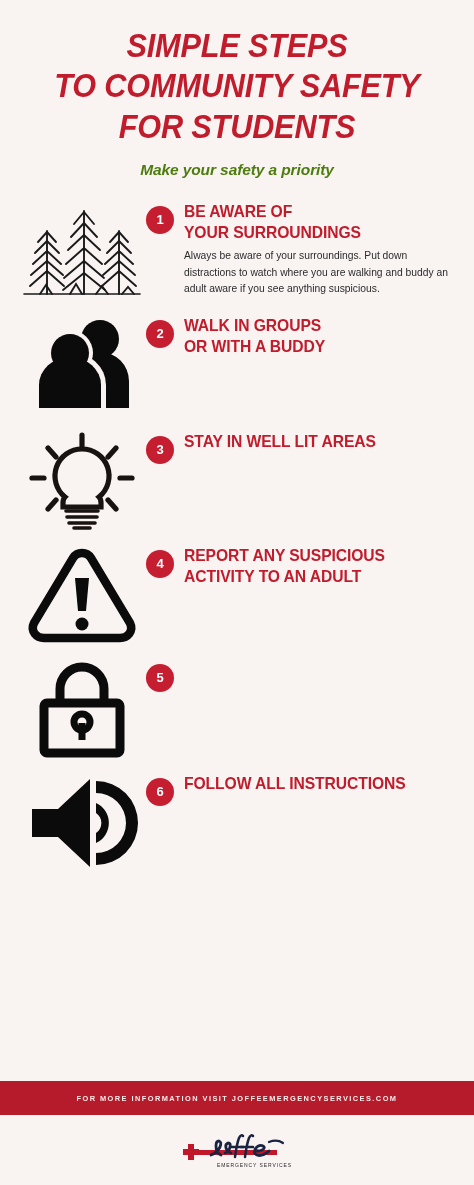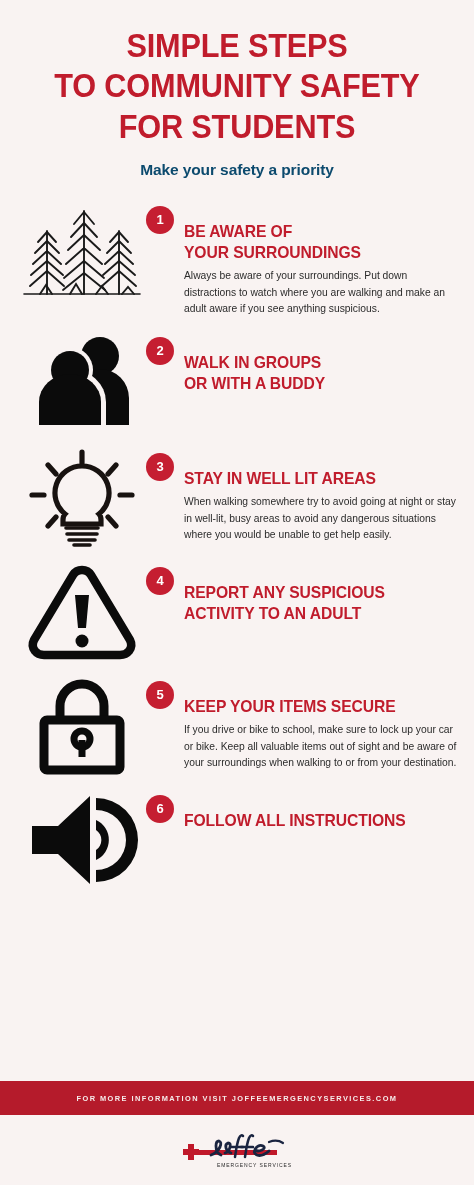--- a/index.html
+++ b/index.html
@@ -21,36 +21,37 @@
     position: relative;
     box-sizing: border-box;
     display: flex;
     flex-direction: column;
   }
 
   
   .header {
     padding: 26px 28px 0 28px;
     text-align: center;
+    font-style: italic;
   }
   .title-line {
     color: #c01c2c;
     font-family: "Liberation Sans Narrow", "Liberation Sans", sans-serif;
     font-weight: bold;
     font-size: 33px;
     line-height: 1.22;
     letter-spacing: -0.2px;
     text-transform: uppercase;
     transform: scaleX(0.93);
     transform-origin: center;
     white-space: nowrap;
   }
   .subtitle {
     margin-top: 14px;
-    color: #0c4a6e;
+    color: #4d7c0f;
     font-size: 15.5px;
     font-weight: bold;
     letter-spacing: -0.1px;
   }
 
   
   .steps {
     margin-top: 16px;
     flex: 1 1 auto;
     display: flex;
@@ -85,21 +86,20 @@
     align-items: center;
     justify-content: center;
     margin-top: 9px;
     margin-right: 10px;
     font-family: "Liberation Sans", sans-serif;
   }
   .step-body {
     flex: 1 1 auto;
     padding-top: 4px;
     min-width: 0;
-    margin-top: 20px;
   }
   .step-title {
     color: #c01c2c;
     font-family: "Liberation Sans Narrow", "Liberation Sans", sans-serif;
     font-weight: bold;
     font-size: 16.5px;
     line-height: 1.28;
     text-transform: uppercase;
     transform: scaleX(0.95);
     transform-origin: left center;
@@ -199,21 +199,21 @@
             <path d="M101 70 L84 85 M101 70 L118 85"></path>
           </g>
         </svg>
       </div>
       <div class="badge">1</div>
       <div class="step-body">
         <div class="step-title">
           <div>BE AWARE OF</div>
           <div>YOUR SURROUNDINGS</div>
         </div>
-        <div class="step-desc">Always be aware of your surroundings. Put down distractions to watch where you are walking and make an adult aware if you see anything suspicious.</div>
+        <div class="step-desc">Always be aware of your surroundings. Put down distractions to watch where you are walking and buddy an adult aware if you see anything suspicious.</div>
       </div>
     </div>
 
     <div class="step step-2">
       <div class="step-icon">
         <svg width="128" height="100" viewBox="0 0 128 100">
           <g fill="#0b0b0b">
 
             <circle cx="82" cy="24" r="19"></circle>
             <path d="M53 93 L53 66 a29 29 0 0 1 58 0 L111 93 Z"></path>
@@ -259,21 +259,20 @@
             <line x1="51" y1="92" x2="77" y2="92"></line>
             <line x1="56" y1="97" x2="72" y2="97"></line>
           </g>
         </svg>
       </div>
       <div class="badge">3</div>
       <div class="step-body">
         <div class="step-title">
           <div>STAY IN WELL LIT AREAS</div>
         </div>
-        <div class="step-desc">When walking somewhere try to avoid going at night or stay in well-lit, busy areas to avoid any dangerous situations where you would be unable to get help easily.</div>
       </div>
     </div>
 
     <div class="step step-4">
       <div class="step-icon">
         <svg width="128" height="100" viewBox="0 0 128 100">
           <path d="M64 8 q6 0 9 5 L112 78 q3 6 -1 11 q-3 4 -9 4 L26 93 q-6 0 -9 -4 q-4 -5 -1 -11 L55 13 q3 -5 9 -5 Z" fill="none" stroke="#0b0b0b" stroke-width="8.5" stroke-linejoin="round"></path>
           <path d="M57 33 l14 0 l-3 33 l-8 0 Z" fill="#0b0b0b"></path>
           <circle cx="64" cy="79" r="6.5" fill="#0b0b0b"></circle>
         </svg>
@@ -293,26 +292,20 @@
 
           <path d="M42 46 L42 30 a22 22 0 0 1 44 0 L86 46" fill="none" stroke="#0b0b0b" stroke-width="9"></path>
 
           <rect x="26" y="44" width="76" height="50" rx="3" fill="none" stroke="#0b0b0b" stroke-width="9"></rect>
 
           <circle cx="64" cy="63" r="8" fill="none" stroke="#0b0b0b" stroke-width="7"></circle>
           <rect x="60.5" y="64" width="7" height="17" fill="#0b0b0b"></rect>
         </svg>
       </div>
       <div class="badge">5</div>
-      <div class="step-body">
-        <div class="step-title">
-          <div>KEEP YOUR ITEMS SECURE</div>
-        </div>
-        <div class="step-desc">If you drive or bike to school, make sure to lock up your car or bike. Keep all valuable items out of sight and be aware of your surroundings when walking to or from your destination.</div>
-      </div>
     </div>
 
     <div class="step step-6">
       <div class="step-icon">
         <svg width="128" height="100" viewBox="0 0 128 100">
           <g fill="#0b0b0b">
 
             <path d="M14 36 L40 36 L72 6 L72 94 L40 64 L14 64 Z"></path>
 
             <path d="M78 30 a22 22 0 0 1 0 40 L78 60 a12 12 0 0 0 0 -20 Z"></path>

